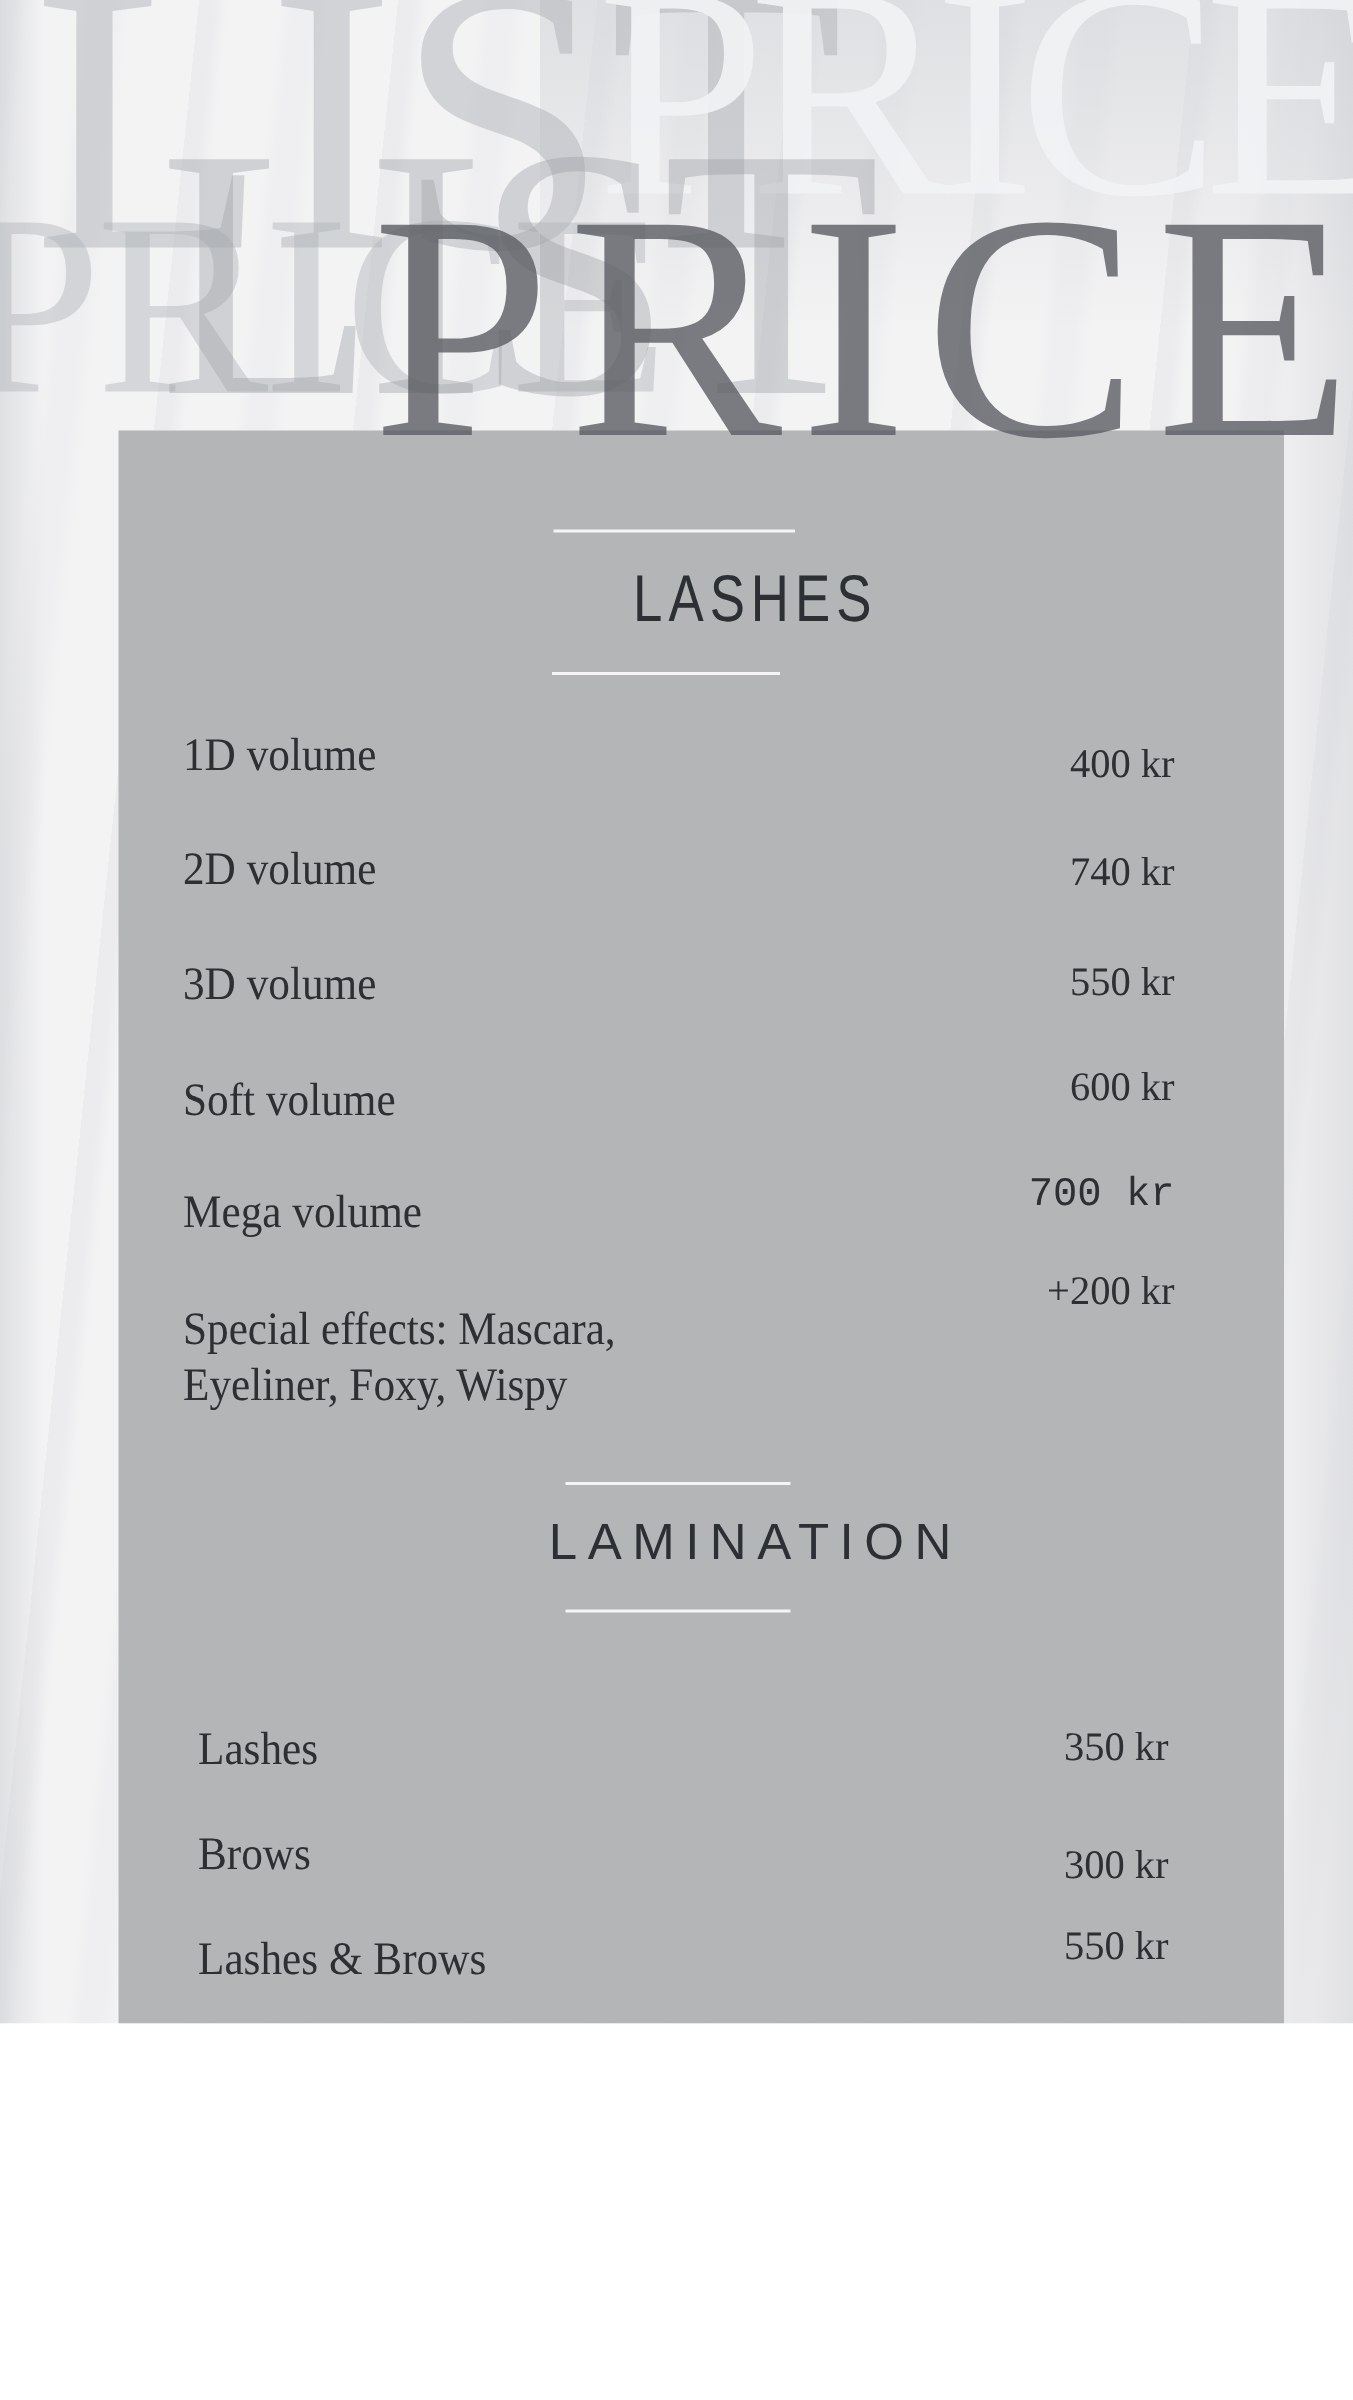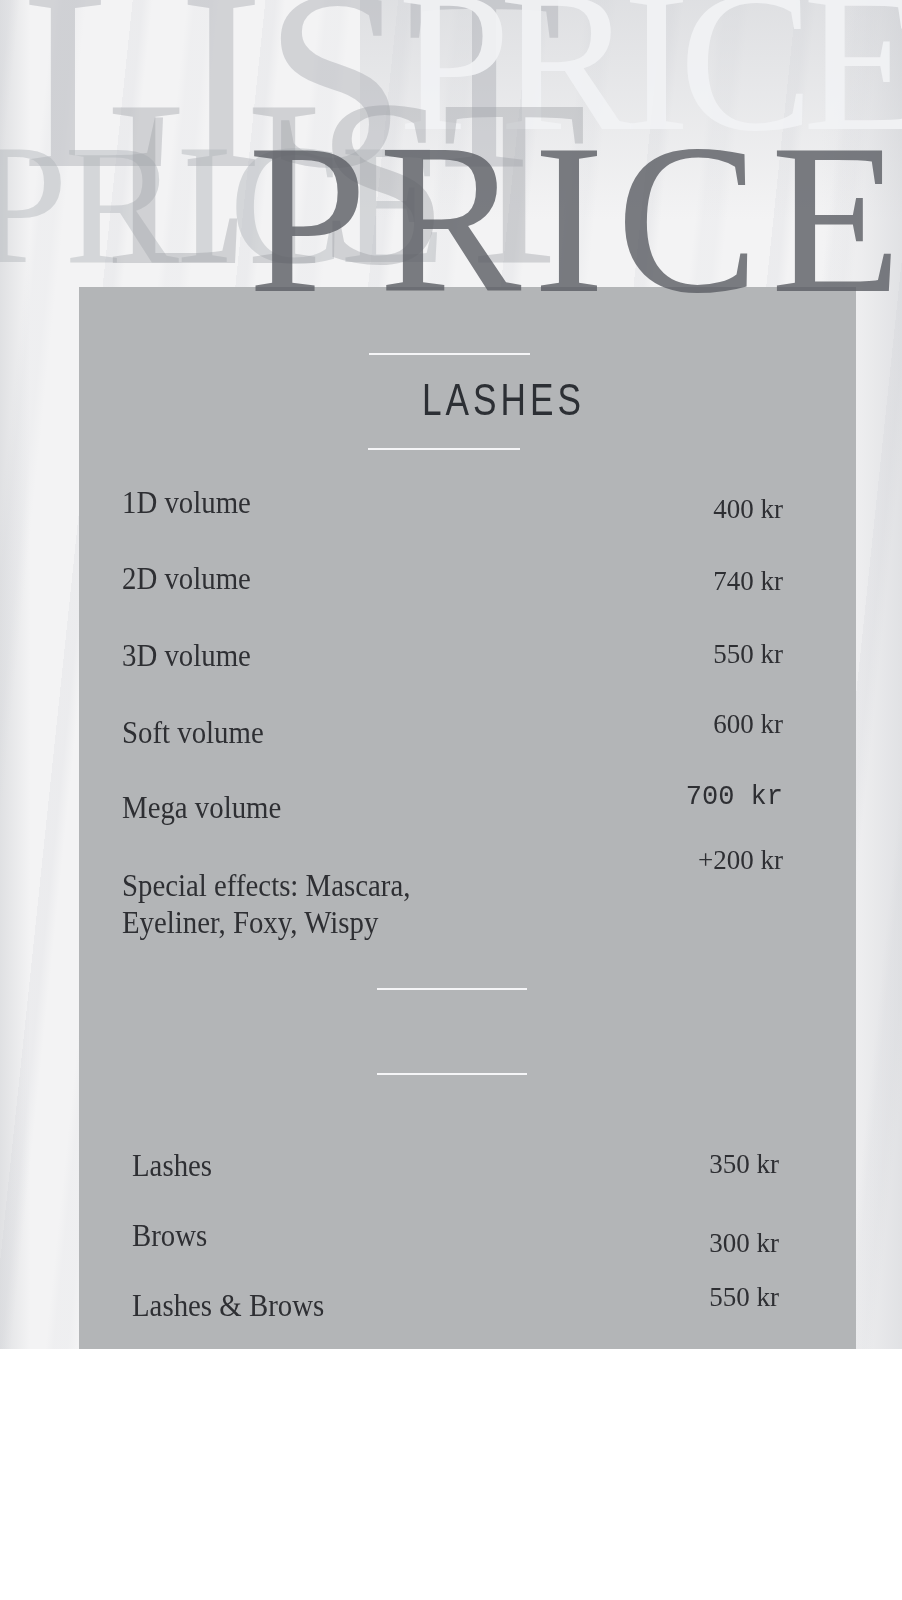--- a/index.html
+++ b/index.html
@@ -82,20 +82,21 @@
     <div class="plabel" style="top:502px;">Mega volume</div>
     <div class="pprice" style="top:495px;font-family:Liberation Mono, monospace;">700 kr</div>
 
     <div class="plabel" style="top:580px;">
       <span style="display:block;">Special effects: Mascara,</span>
       <span style="display:block;">Eyeliner, Foxy, Wispy</span>
     </div>
     <div class="pprice" style="top:558px;margin-left:40px;">+200 kr</div>
 
     <div class="rule" style="left:298px;top:701px;width:150px;"></div>
+    <div class="sec-title title-lamination">LAMINATION</div>
     <div class="rule" style="left:298px;top:786px;width:150px;"></div>
 
     <div class="plabel s2" style="top:860px;">Lashes</div>
     <div class="pprice s2" style="top:862px;">350 kr</div>
 
     <div class="plabel s2" style="top:930px;">Brows</div>
     <div class="pprice s2" style="top:929px;margin-top:12px;">300 kr</div>
 
     <div class="plabel s2" style="top:1000px;">Lashes &amp; Brows</div>
     <div class="pprice s2" style="top:995px;">550 kr</div>

